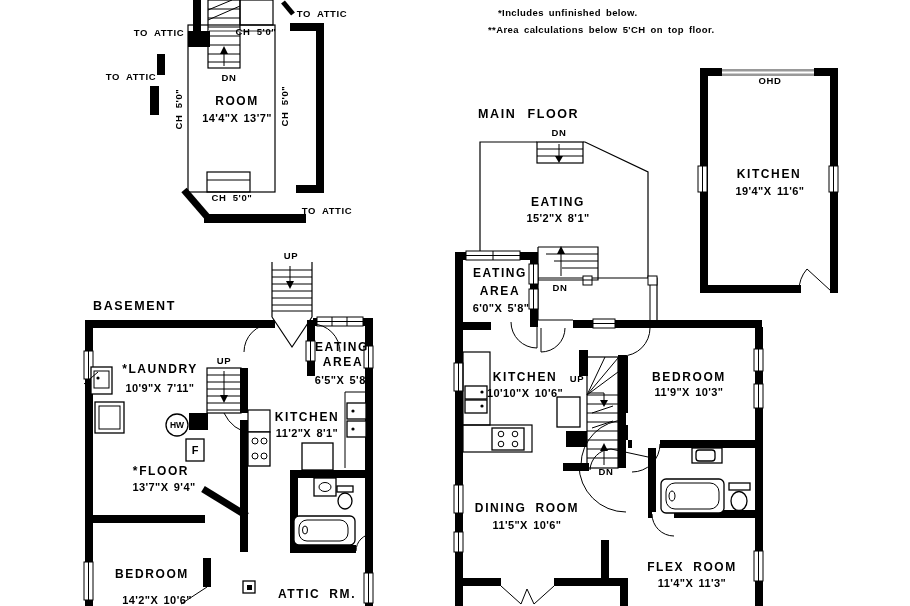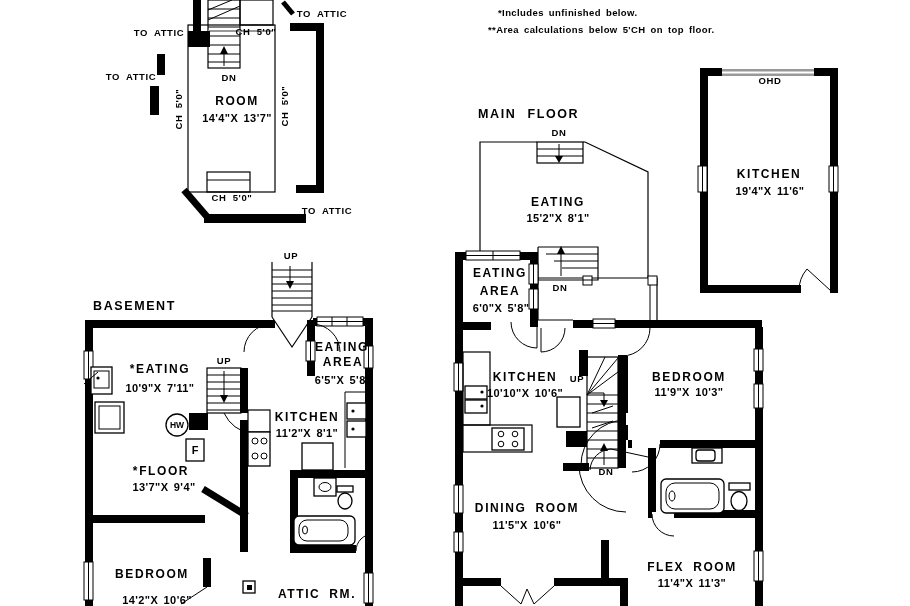--- a/index.html
+++ b/index.html
@@ -385,21 +385,21 @@
 <div class="lbl s9" style="left:606px;top:472px">DN</div>
 <div class="lbl name" style="left:689px;top:377px">BEDROOM</div>
 <div class="lbl dims" style="left:689px;top:392px">11'9"X  10'3"</div>
 <div class="lbl name" style="left:527px;top:508px">DINING  ROOM</div>
 <div class="lbl dims" style="left:527px;top:525px">11'5"X  10'6"</div>
 <div class="lbl name" style="left:692px;top:567px">FLEX  ROOM</div>
 <div class="lbl dims" style="left:692px;top:583px">11'4"X  11'3"</div>
 
 <div class="lbl s9" style="left:291px;top:256px">UP</div>
 <div class="lbl s9" style="left:224px;top:361px">UP</div>
-<div class="lbl name" style="left:160px;top:369px">*EATING</div>
+<div class="lbl name" style="left:160px;top:369px">*LAUNDRY</div>
 <div class="lbl dims" style="left:160px;top:388px">10'9"X  7'11"</div>
 <div class="lbl hwt" style="left:177px;top:425px">HW</div>
 <div class="lbl ft" style="left:195px;top:450px">F</div>
 <div class="lbl name" style="left:161px;top:471px">*FLOOR</div>
 <div class="lbl dims" style="left:164px;top:487px">13'7"X  9'4"</div>
 <div class="lbl name" style="left:342px;top:347px">EATING</div>
 <div class="lbl name" style="left:343px;top:362px">AREA</div>
 <div class="lbl dims" style="left:343px;top:380px">6'5"X  5'8"</div>
 <div class="lbl name" style="left:307px;top:417px">KITCHEN</div>
 <div class="lbl dims" style="left:307px;top:433px">11'2"X  8'1"</div>

